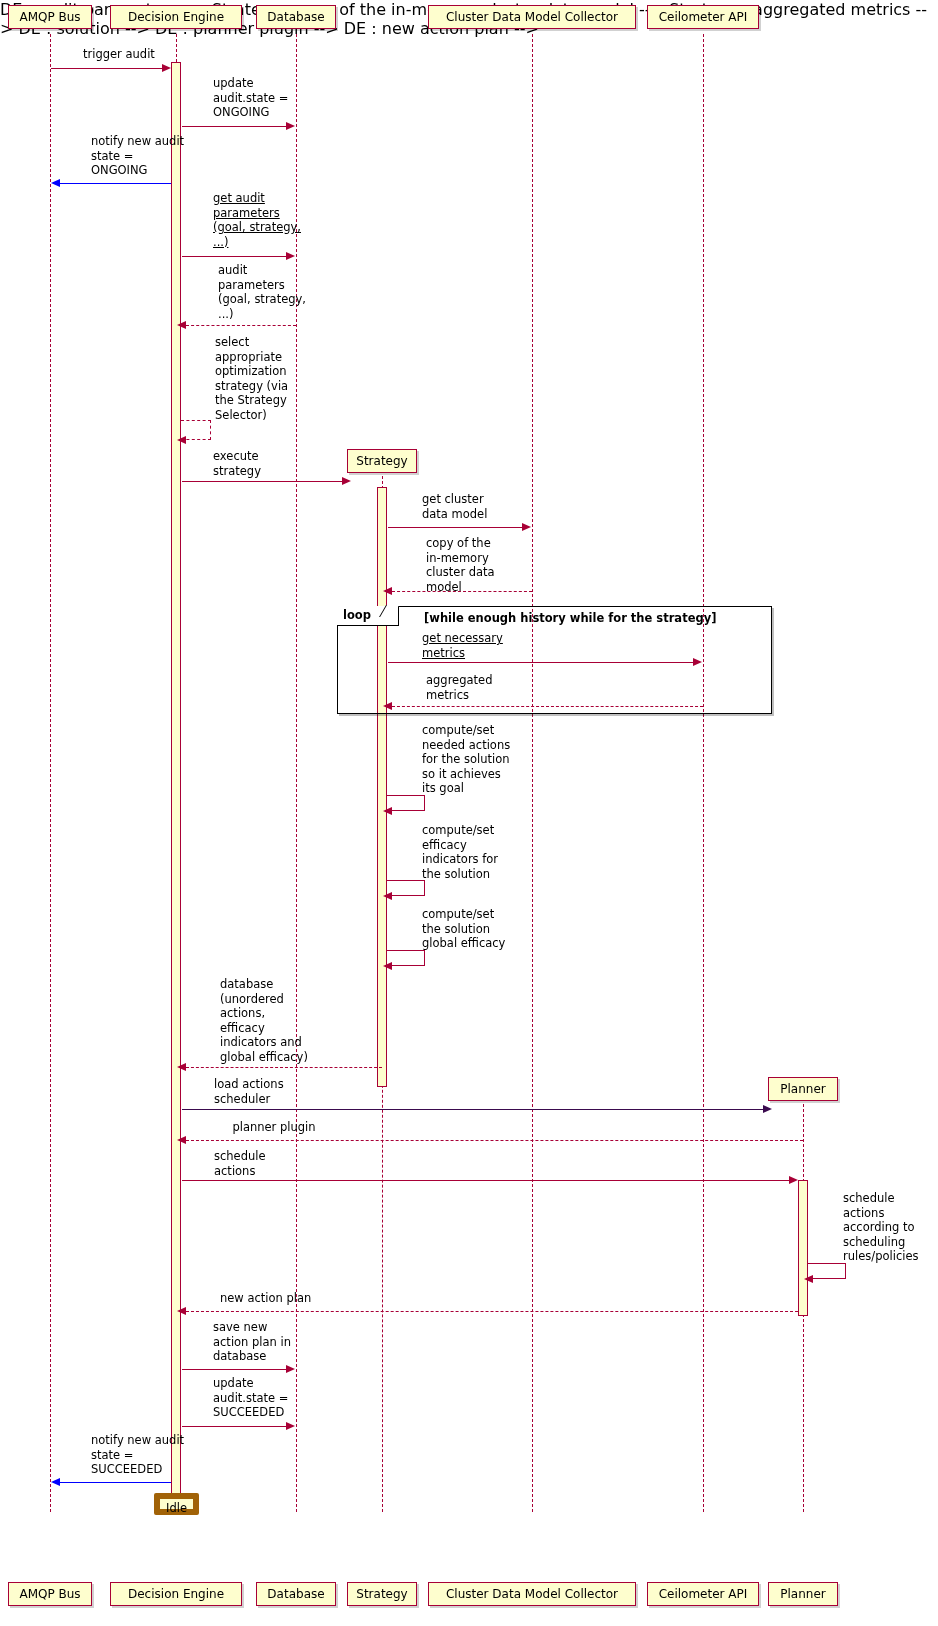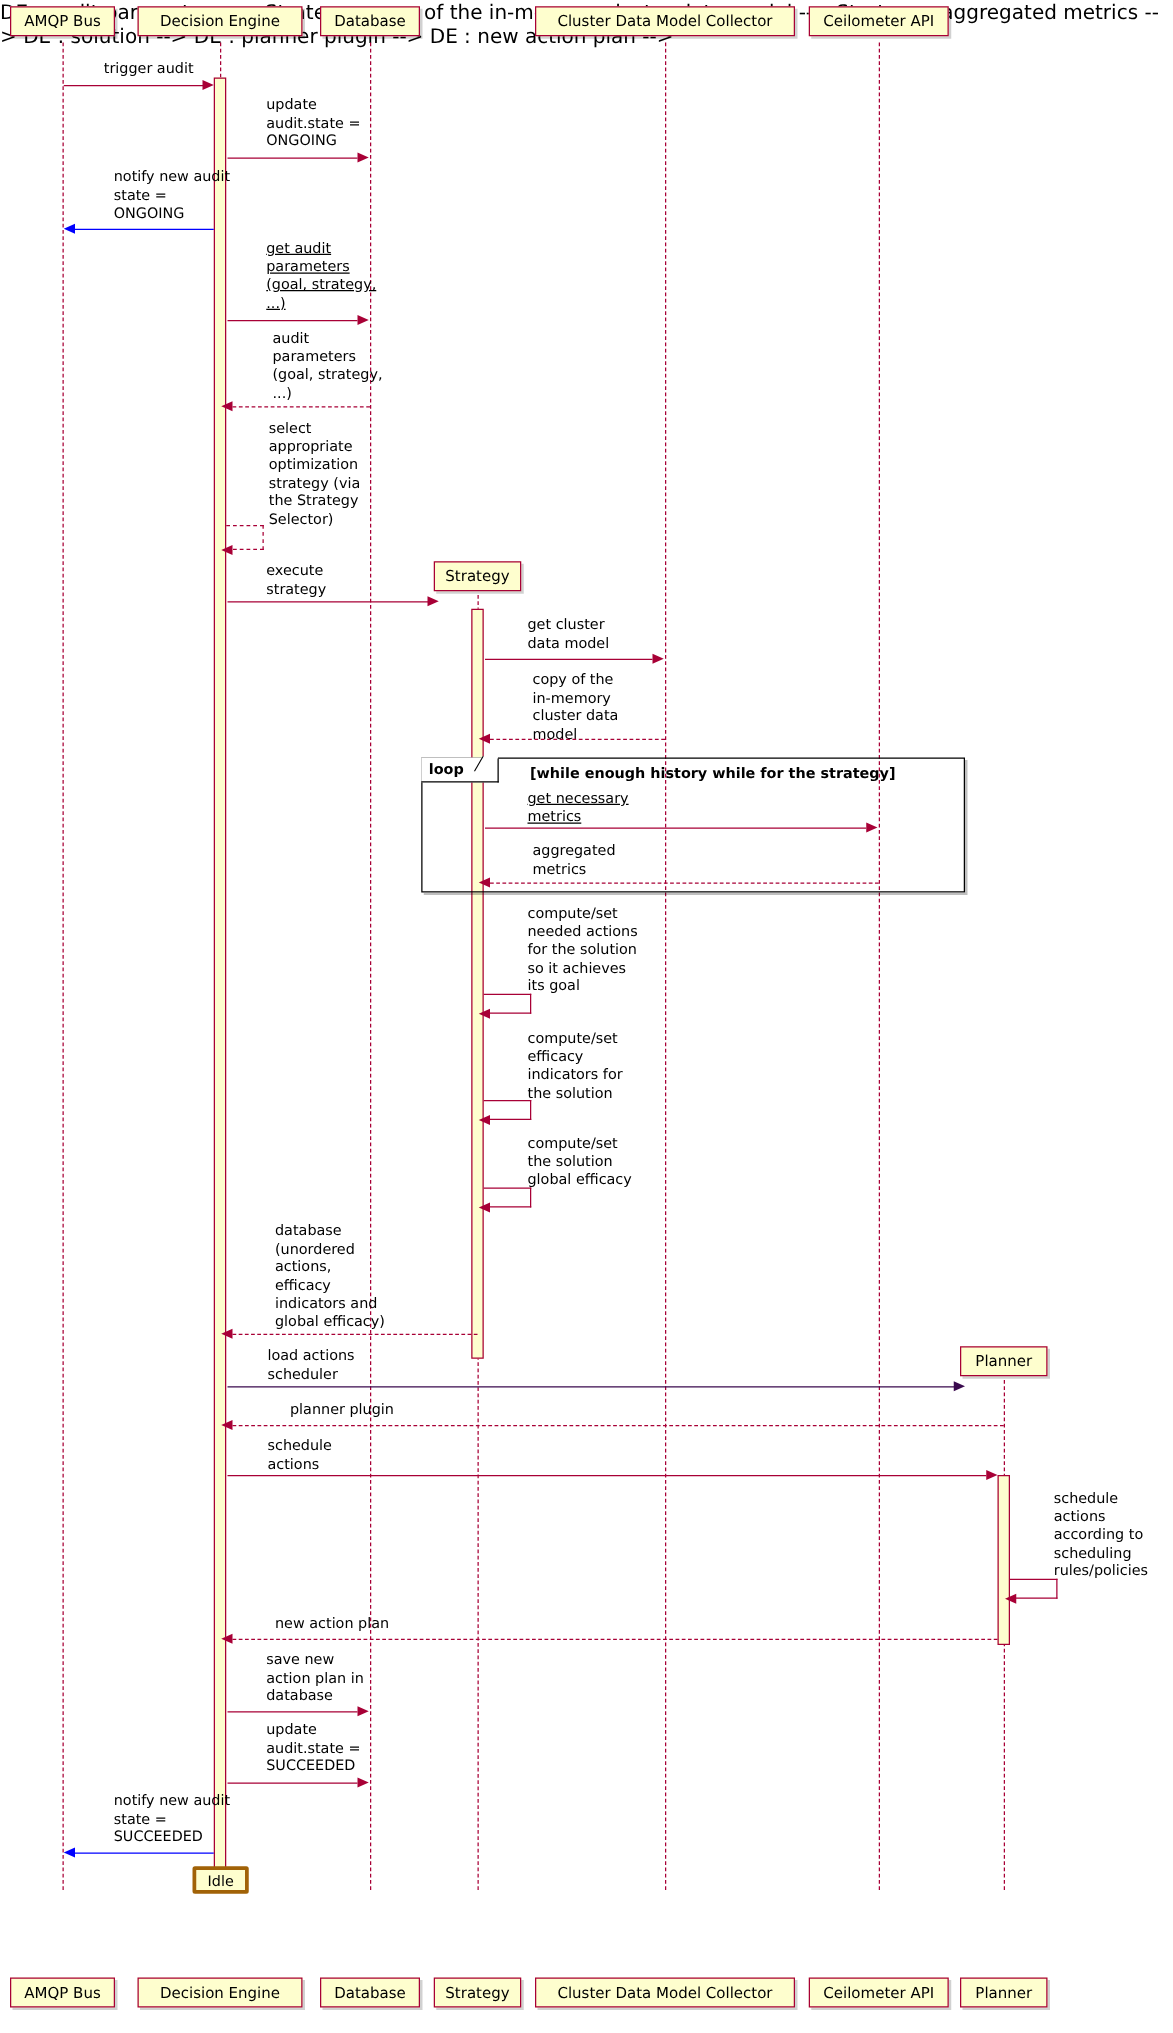--- a/index.html
+++ b/index.html
@@ -118,21 +118,21 @@
   .frame-cond {
     position: absolute;
     font-size: 11.5px;
     font-weight: bold;
     color: #000000;
     white-space: nowrap;
   }
   .endstate {
     position: absolute;
     background: #FEFECE;
-    border: 3px solid #a16207;
+    border: 6px solid #a16207;
     font-size: 11.5px;
     color: #000000;
     padding: 2px 6px;
     box-sizing: border-box;
     text-align: center;
   }
 </style>
 </head>
 <body>
 
@@ -298,21 +298,21 @@
   <div class="msg-line dashed" style="left:186px; top:1067px; width:196px;"></div>
   <div class="arrow-l" style="left:177px; top:1063px;"></div>
 
   
   <div class="msg-label" style="left:186px; top:1077px; width:140px;">load actions
 scheduler</div>
   <div class="msg-line dark" style="left:182px; top:1109px; width:585px;"></div>
   <div class="arrow-r dark" style="left:763px; top:1105px;"></div>
 
    DE : planner plugin --&gt;
-  <div class="msg-label" style="left:204px; top:1120px; width:140px;">planner plugin</div>
+  <div class="msg-label" style="left:176px; top:1120px; width:140px;text-align:center;">planner plugin</div>
   <div class="msg-line dashed" style="left:186px; top:1140px; width:617px;"></div>
   <div class="arrow-l" style="left:177px; top:1136px;"></div>
 
   
   <div class="msg-label" style="left:186px; top:1149px; width:140px;">schedule
 actions</div>
   <div class="msg-line" style="left:182px; top:1180px; width:607px;"></div>
   <div class="arrow-r" style="left:789px; top:1176px;"></div>
 
   

